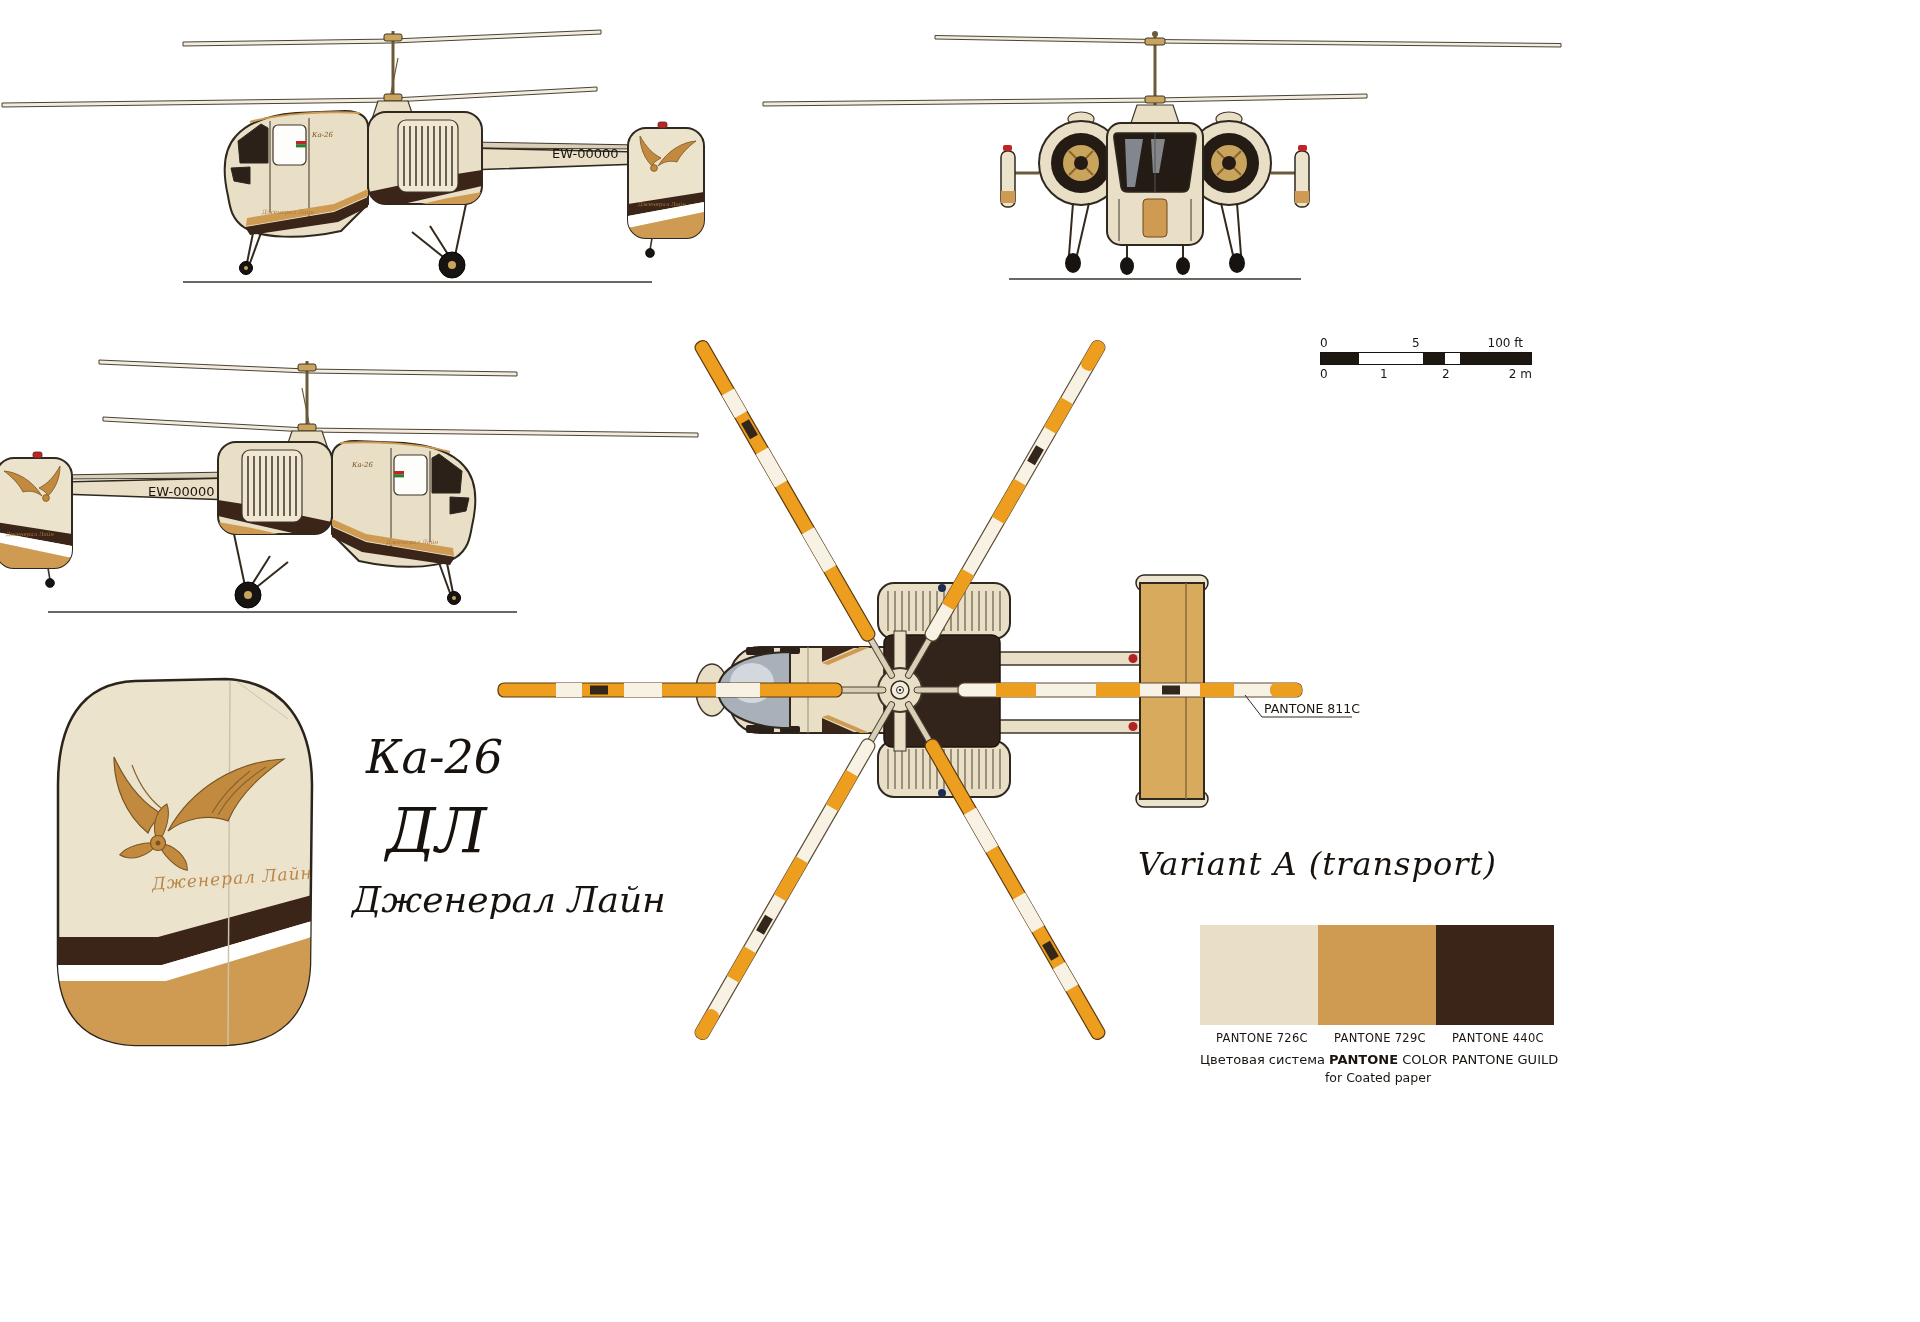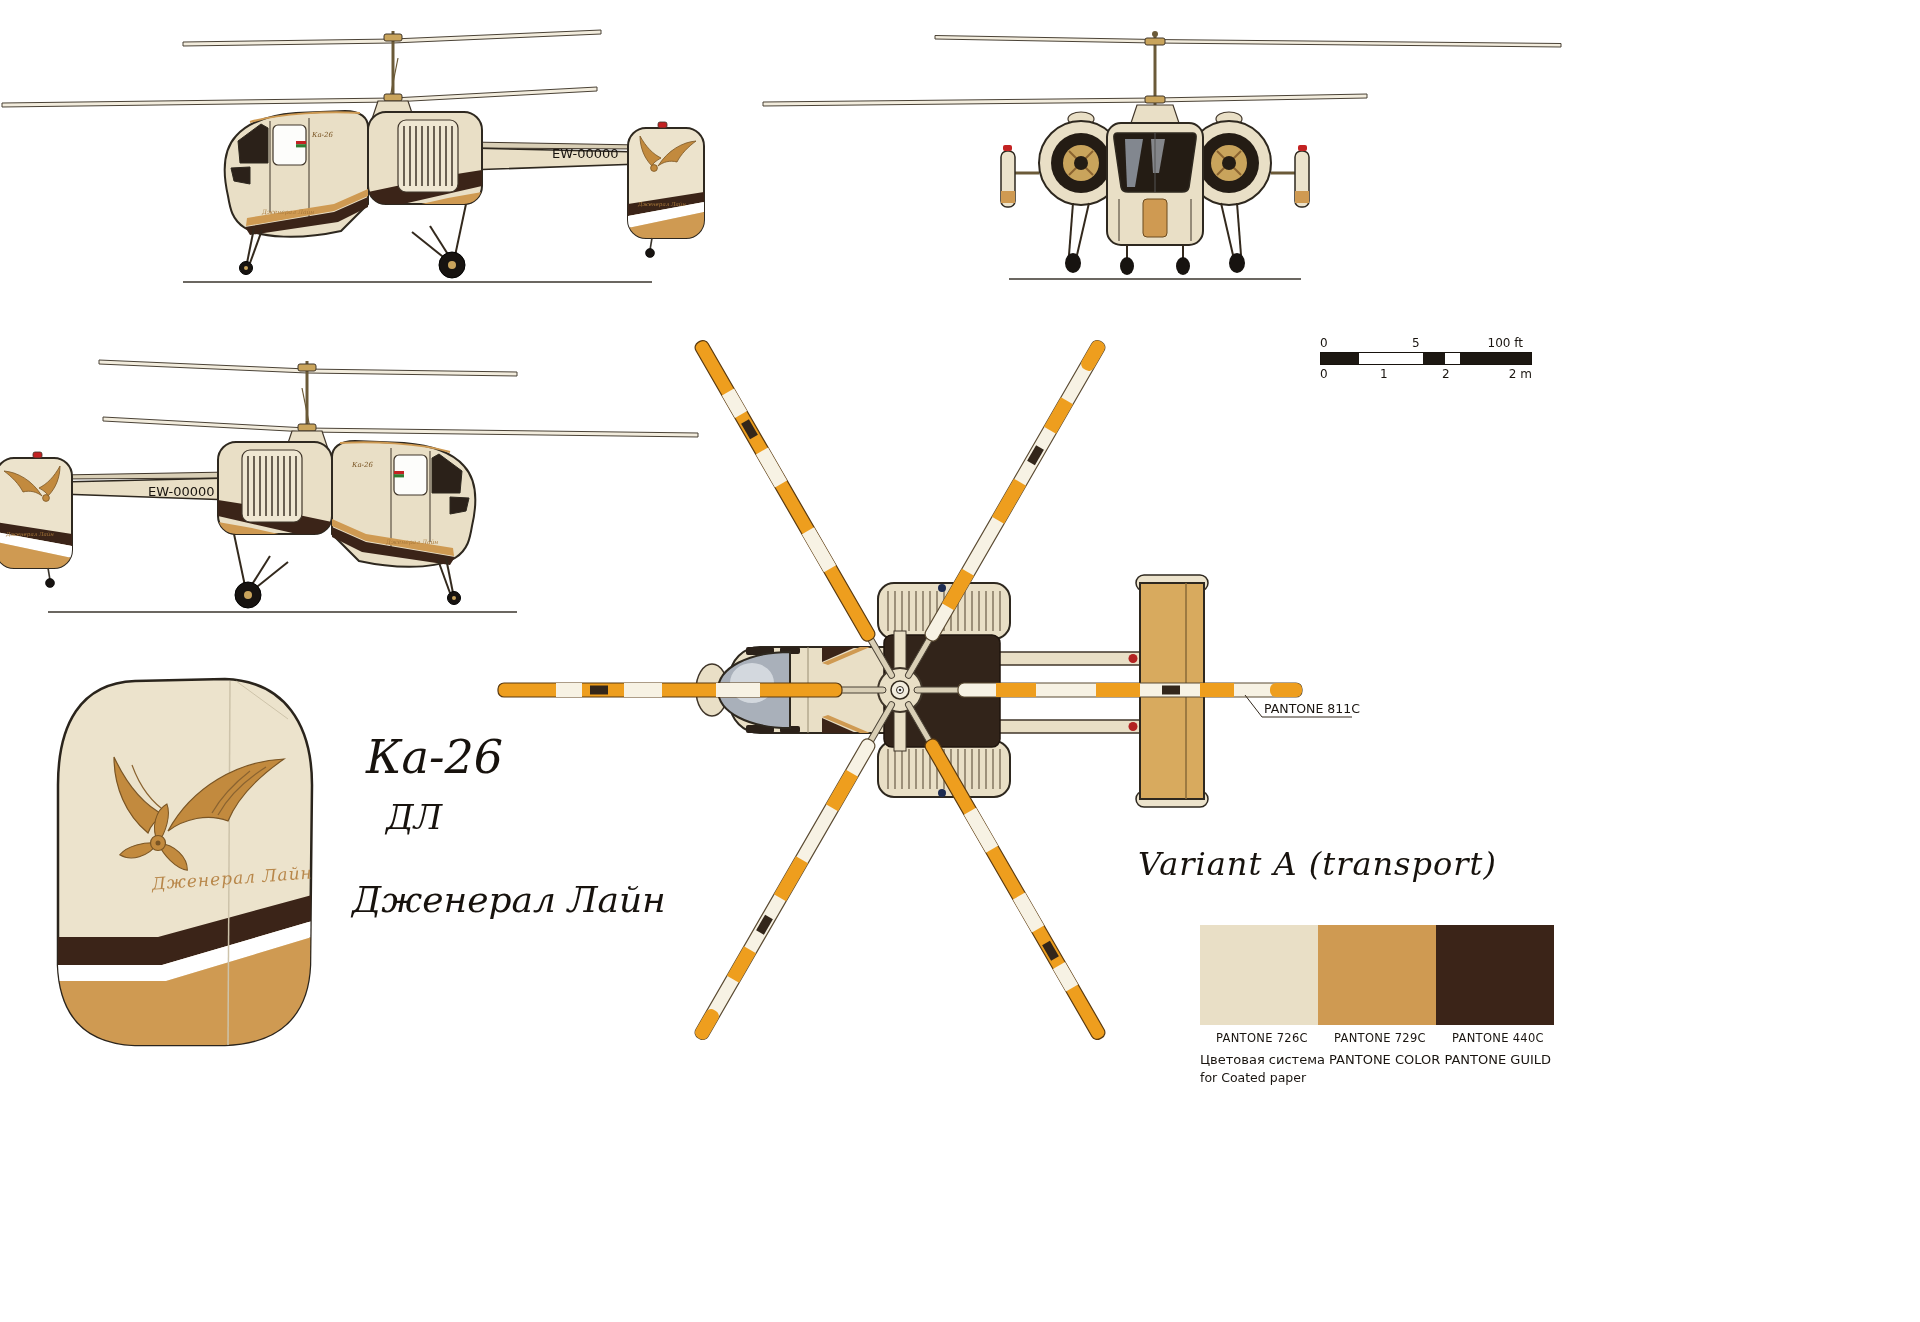--- a/index.html
+++ b/index.html
@@ -3,36 +3,36 @@
 <meta charset="utf-8">
 <style>
   *{box-sizing:border-box}
   html,body{margin:0;padding:0;background:#9a9a9a}
   .canvas{position:relative;width:1920px;height:1322px;background:#ffffff;overflow:hidden;
           font-family:"DejaVu Sans","Liberation Sans",sans-serif;color:#19140f}
   .abs{position:absolute}
   svg{display:block}
   .script{font-family:"DejaVu Serif","Liberation Serif",serif;font-style:italic;color:#17120d;white-space:nowrap;line-height:1}
   #model-label{left:366px;top:734px;font-size:46px}
-  #monogram-label{left:386px;top:800px;font-size:34px}
+  #monogram-label{left:386px;top:800px;font-size:61px}
   #airline-label{left:352px;top:882px;font-size:36px}
   #variant-label{left:1138px;top:848px;font-size:32px;letter-spacing:1px}
   .scalebar{left:1320px;top:336px;width:212px;font-size:12px}
   .scalebar .ticks{position:relative;height:16px}
   .scalebar .ticks span{position:absolute;top:0}
   .bar{display:flex;height:13px;border:1px solid #17120d;width:212px;background:#fff}
   .bar div{height:100%}
   .seg-k{background:#1d1812}.seg-w{background:#ffffff}
   .swatch-row{left:1200px;top:925px;display:flex}
   .swatch{width:118px;height:100px}
   .swatch-labels{left:1216px;top:1031px;display:flex;font-size:11.5px;letter-spacing:0.3px}
   .swatch-labels span{width:118px}
   .footer1{left:1200px;top:1052px;width:360px;font-size:13px;white-space:nowrap}
-  .footer1 b{font-weight:normal}
-  .footer2{left:1200px;top:1070px;width:356px;font-size:12.5px;text-align:left}
+  .footer1 b{font-weight:bold}
+  .footer2{left:1200px;top:1070px;width:356px;font-size:12.5px;text-align:center}
 </style>
 </head>
 <body>
 
 <div class="canvas">
 
   <svg class="abs" style="left:0;top:0" width="710" height="310" viewBox="0 0 710 310" xmlns="http://www.w3.org/2000/svg">
     <defs>
       <clipPath id="finclip">
           <rect x="628" y="128" width="76" height="110" rx="18"></rect>

